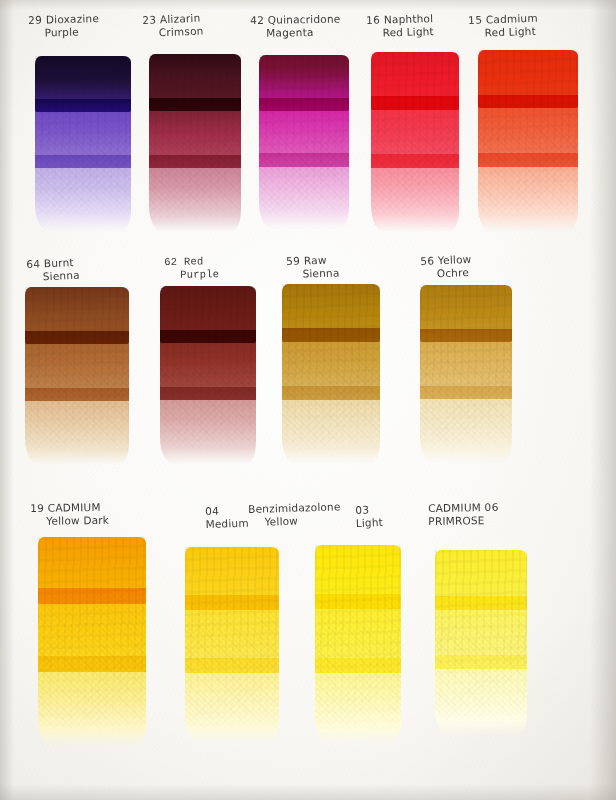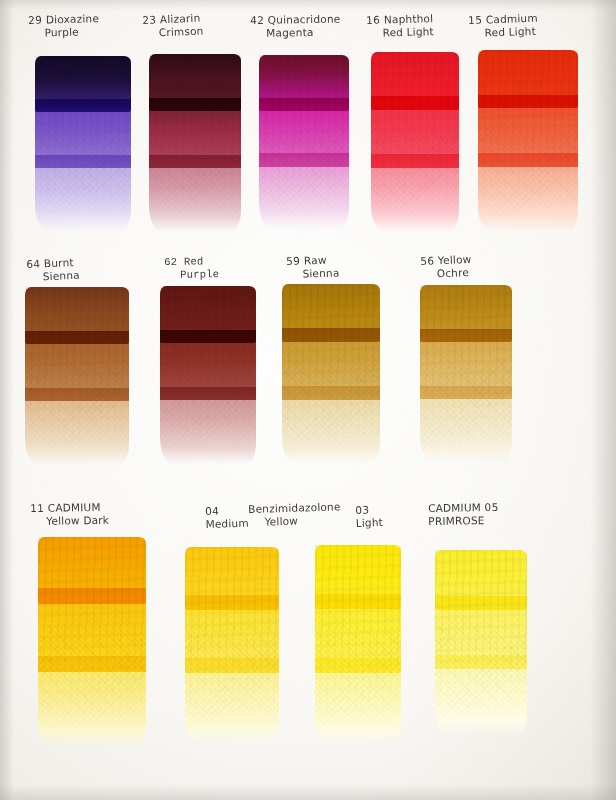--- a/index.html
+++ b/index.html
@@ -262,21 +262,21 @@
     <div class="swatch">
       <div class="band top" style="background:linear-gradient(180deg,#ab7c12 0%,#bb8a18 52%,#c99c30 100%);"></div>
       <div class="band mid" style="background:linear-gradient(180deg,#d3a542 0%,#deb45c 42%,#e7c87f 100%);"></div>
       <div class="band bot" style="background:linear-gradient(180deg,#f0dda9 0%,#f4e8c4 42%,#f9f2de 80%,rgba(251,248,240,0) 100%);"></div>
       <div class="streaks"></div>
       <div class="granulate"></div>
     </div>
   </div>
 
   <div class="label tilt3" style="left:30px;top:502px;">
-    <span class="ln"><span class="num">11</span>
+    <span class="ln"><span class="num">19</span>
       <span>CADMIUM</span></span>
     <span class="ln ln2">Yellow Dark</span>
   </div>
 
   <div class="label tilt1" style="left:205px;top:505px;">
     <span class="ln"><span class="num">04</span></span>
     <span class="ln">Medium</span>
   </div>
 
   <div class="label tilt1" style="left:248px;top:503px;">
@@ -284,21 +284,21 @@
     <span class="ln ln2">Yellow</span>
   </div>
 
   <div class="label tilt2" style="left:355px;top:504px;">
     <span class="ln"><span class="num">03</span></span>
     <span class="ln">Light</span>
   </div>
 
   <div class="label tilt3" style="left:428px;top:502px;">
     <span class="ln"><span>CADMIUM</span>
-      <span class="num">05</span></span>
+      <span class="num">06</span></span>
     <span class="ln">PRIMROSE</span>
   </div>
 
   <div class="swatch-cell" style="left:38px;top:537px;width:108px;height:198px;">
     <div class="swatch">
       <div class="band top" style="background:linear-gradient(180deg,#f39c00 0%,#f5a800 40%,#f8b807 100%);"></div>
       <div class="band mid" style="background:linear-gradient(180deg,#fabe0c 0%,#fbcc12 42%,#fcd922 100%);"></div>
       <div class="band bot" style="background:linear-gradient(180deg,#fbe856 0%,#fcee8c 42%,#fdf7ca 80%,rgba(254,252,236,0) 100%);"></div>
       <div class="streaks"></div>
       <div class="granulate"></div>

